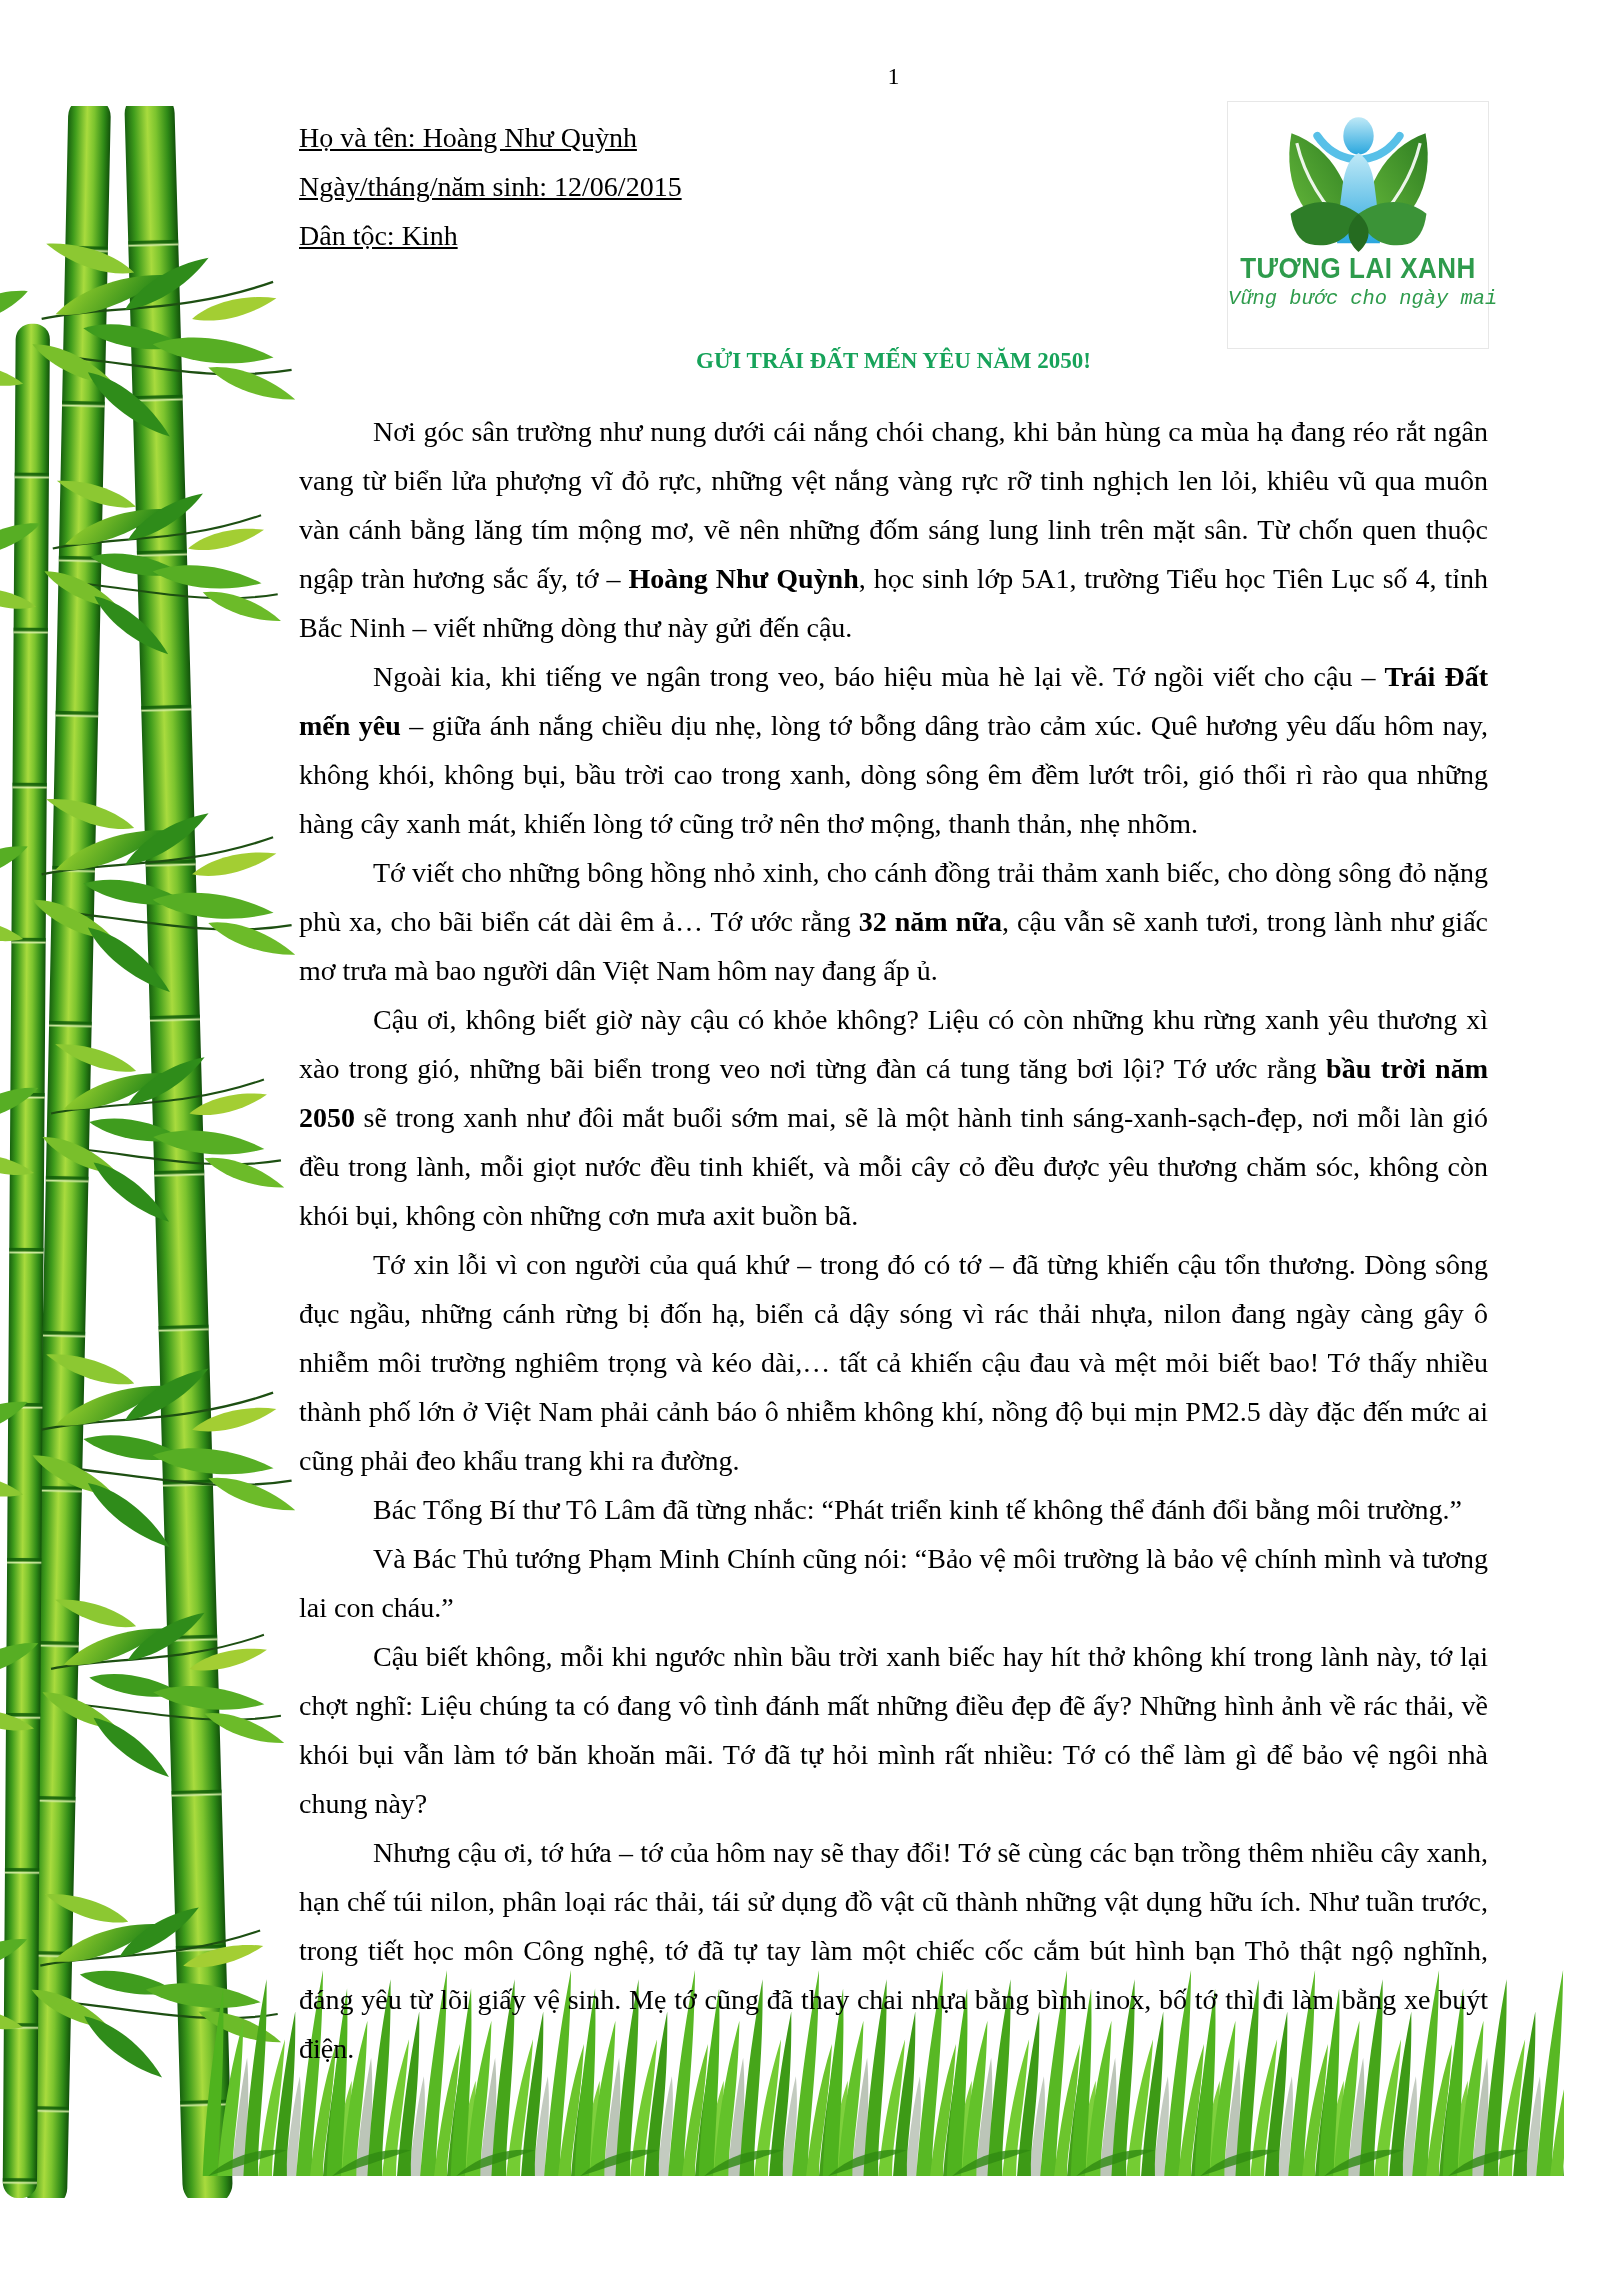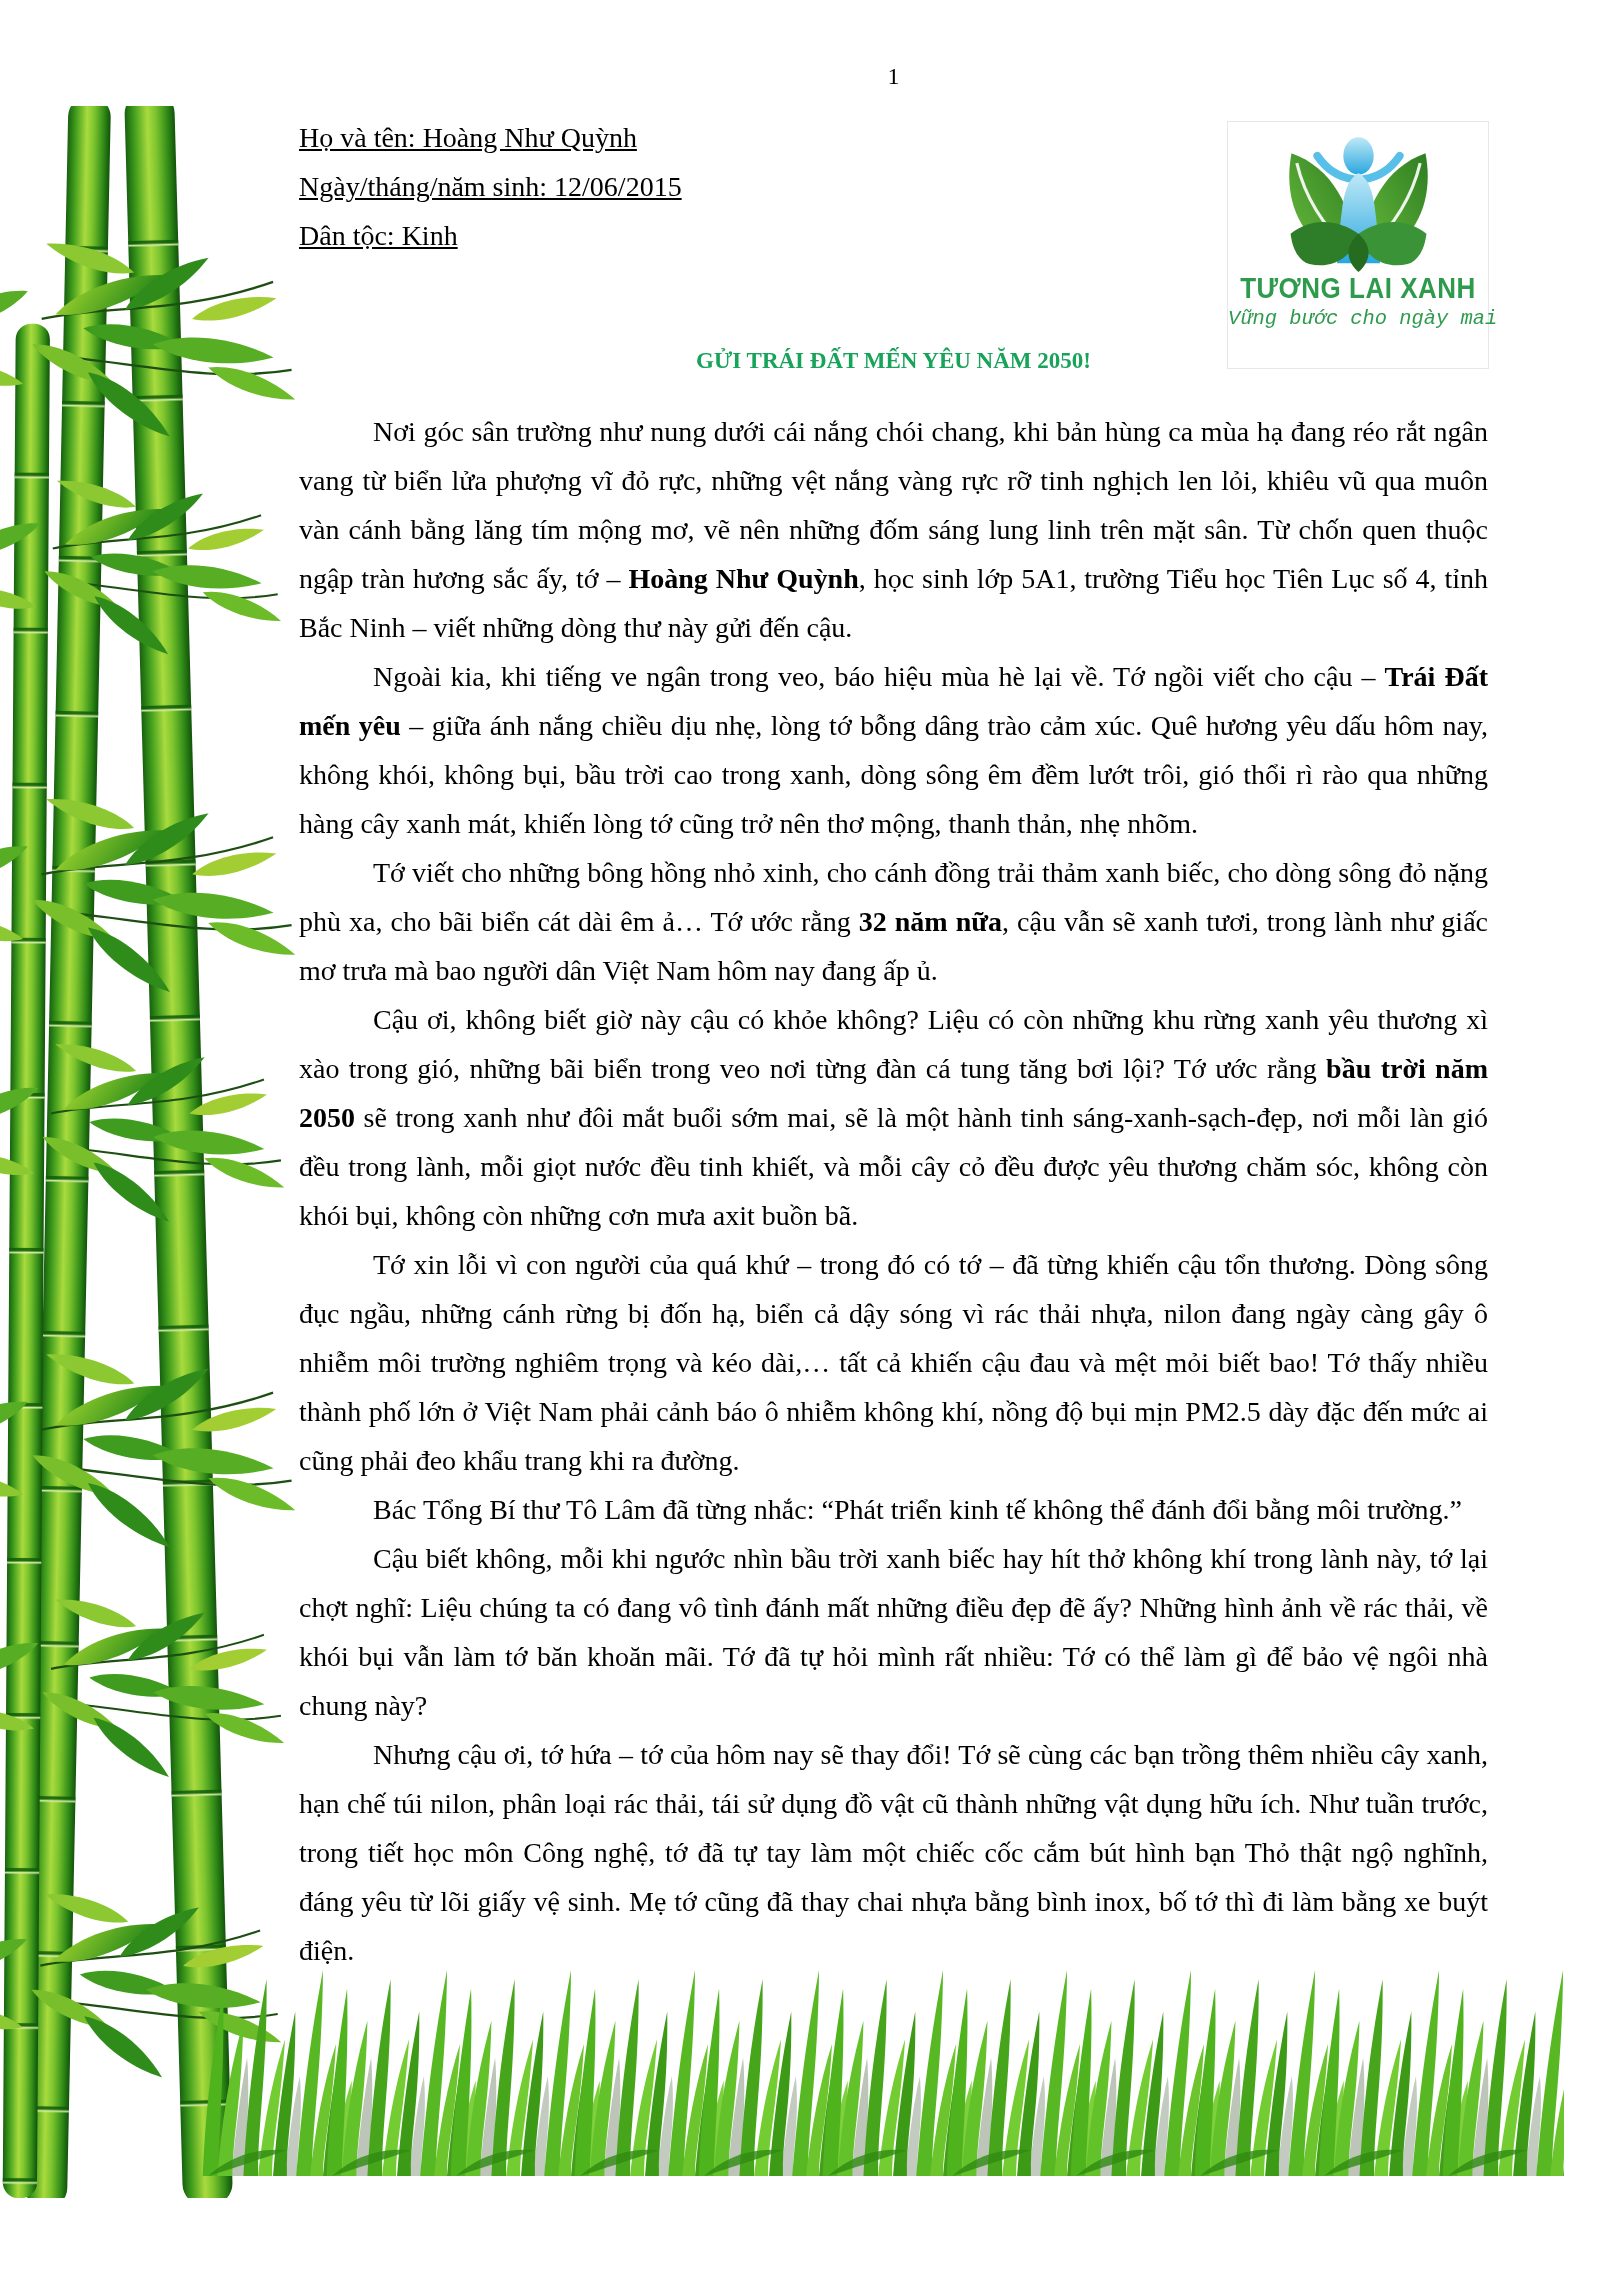--- a/index.html
+++ b/index.html
@@ -21,21 +21,21 @@
   .student{top:113px;font-size:28px;line-height:49px;text-decoration:underline;}
   .title{
     top:336px;text-align:center;font-weight:bold;font-size:23px;line-height:49px;
     color:var(--title-green,#17a35a);
   }
   .letter{top:407px;font-size:28px;line-height:49px;text-align:justify;}
   .letter p{margin:0;text-indent:74px;}
   .letter b{font-weight:bold;}
   
   .logo{
-    position:absolute;left:1227px;top:121px;width:260px;height:246px;
+    position:absolute;left:1227px;top:101px;width:260px;height:246px;
     border:1.4px solid #e7e7e7;background:#fff;text-align:center;
   }
   .logo svg{display:block;margin:8.3px auto 0 auto;}
   .logo-title{
     font-family:"Liberation Sans", sans-serif;font-weight:bold;
     font-size:26px;letter-spacing:0.5px;transform:scaleY(1.12);
     color:var(--logo-text-green,#2e9b4c);white-space:nowrap;
   }
   .logo-tagline{
     font-family:Liberation Mono, monospace;font-style:italic;
@@ -182,18 +182,19 @@
 
   <div class="col title">GỬI TRÁI ĐẤT MẾN YÊU NĂM 2050!</div>
 
   <div class="col letter">
       <p><span>Nơi góc sân trường như nung dưới cái nắng chói chang, khi bản hùng ca mùa hạ đang réo rắt ngân vang từ biển lửa phượng vĩ đỏ rực, những vệt nắng vàng rực rỡ tinh nghịch len lỏi, khiêu vũ qua muôn vàn cánh bằng lăng tím mộng mơ, vẽ nên những đốm sáng lung linh trên mặt sân. Từ chốn quen thuộc ngập tràn hương sắc ấy, tớ – </span><b>Hoàng Như Quỳnh</b><span>, học sinh lớp 5A1, trường Tiểu học Tiên Lục số 4, tỉnh Bắc Ninh – viết những dòng thư này gửi đến cậu.</span></p>
       <p><span>Ngoài kia, khi tiếng ve ngân trong veo, báo hiệu mùa hè lại về. Tớ ngồi viết cho cậu – </span><b>Trái Đất mến yêu</b><span> – giữa ánh nắng chiều dịu nhẹ, lòng tớ bỗng dâng trào cảm xúc. Quê hương yêu dấu hôm nay, không khói, không bụi, bầu trời cao trong xanh, dòng sông êm đềm lướt trôi, gió thổi rì rào qua những hàng cây xanh mát, khiến lòng tớ cũng trở nên thơ mộng, thanh thản, nhẹ nhõm.</span></p>
       <p><span>Tớ viết cho những bông hồng nhỏ xinh, cho cánh đồng trải thảm xanh biếc, cho dòng sông đỏ nặng phù xa, cho bãi biển cát dài êm ả… Tớ ước rằng </span><b>32 năm nữa</b><span>, cậu vẫn sẽ xanh tươi, trong lành như giấc mơ trưa mà bao người dân Việt Nam hôm nay đang ấp ủ.</span></p>
       <p><span>Cậu ơi, không biết giờ này cậu có khỏe không? Liệu có còn những khu rừng xanh yêu thương xì xào trong gió, những bãi biển trong veo nơi từng đàn cá tung tăng bơi lội? Tớ ước rằng </span><b>bầu trời năm 2050</b><span> sẽ trong xanh như đôi mắt buổi sớm mai, sẽ là một hành tinh sáng-xanh-sạch-đẹp, nơi mỗi làn gió đều trong lành, mỗi giọt nước đều tinh khiết, và mỗi cây cỏ đều được yêu thương chăm sóc, không còn khói bụi, không còn những cơn mưa axit buồn bã.</span></p>
       <p><span>Tớ xin lỗi vì con người của quá khứ – trong đó có tớ – đã từng khiến cậu tổn thương. Dòng sông đục ngầu, những cánh rừng bị đốn hạ, biển cả dậy sóng vì rác thải nhựa, nilon đang ngày càng gây ô nhiễm môi trường nghiêm trọng và kéo dài,… tất cả khiến cậu đau và mệt mỏi biết bao! Tớ thấy nhiều thành phố lớn ở Việt Nam phải cảnh báo ô nhiễm không khí, nồng độ bụi mịn PM2.5 dày đặc đến mức ai cũng phải đeo khẩu trang khi ra đường.</span></p>
       <p><span>Bác Tổng Bí thư Tô Lâm đã từng nhắc: “Phát triển kinh tế không thể đánh đổi bằng môi trường.”</span></p>
+      <p><span>Và Bác Thủ tướng Phạm Minh Chính cũng nói: “Bảo vệ môi trường là bảo vệ chính mình và tương lai con cháu.”</span></p>
       <p><span>Cậu biết không, mỗi khi ngước nhìn bầu trời xanh biếc hay hít thở không khí trong lành này, tớ lại chợt nghĩ: Liệu chúng ta có đang vô tình đánh mất những điều đẹp đẽ ấy? Những hình ảnh về rác thải, về khói bụi vẫn làm tớ băn khoăn mãi. Tớ đã tự hỏi mình rất nhiều: Tớ có thể làm gì để bảo vệ ngôi nhà chung này?</span></p>
       <p><span>Nhưng cậu ơi, tớ hứa – tớ của hôm nay sẽ thay đổi! Tớ sẽ cùng các bạn trồng thêm nhiều cây xanh, hạn chế túi nilon, phân loại rác thải, tái sử dụng đồ vật cũ thành những vật dụng hữu ích. Như tuần trước, trong tiết học môn Công nghệ, tớ đã tự tay làm một chiếc cốc cắm bút hình bạn Thỏ thật ngộ nghĩnh, đáng yêu từ lõi giấy vệ sinh. Mẹ tớ cũng đã thay chai nhựa bằng bình inox, bố tớ thì đi làm bằng xe buýt điện.</span></p>
     </div>
 
 </div>
 
 
 </body></html>

